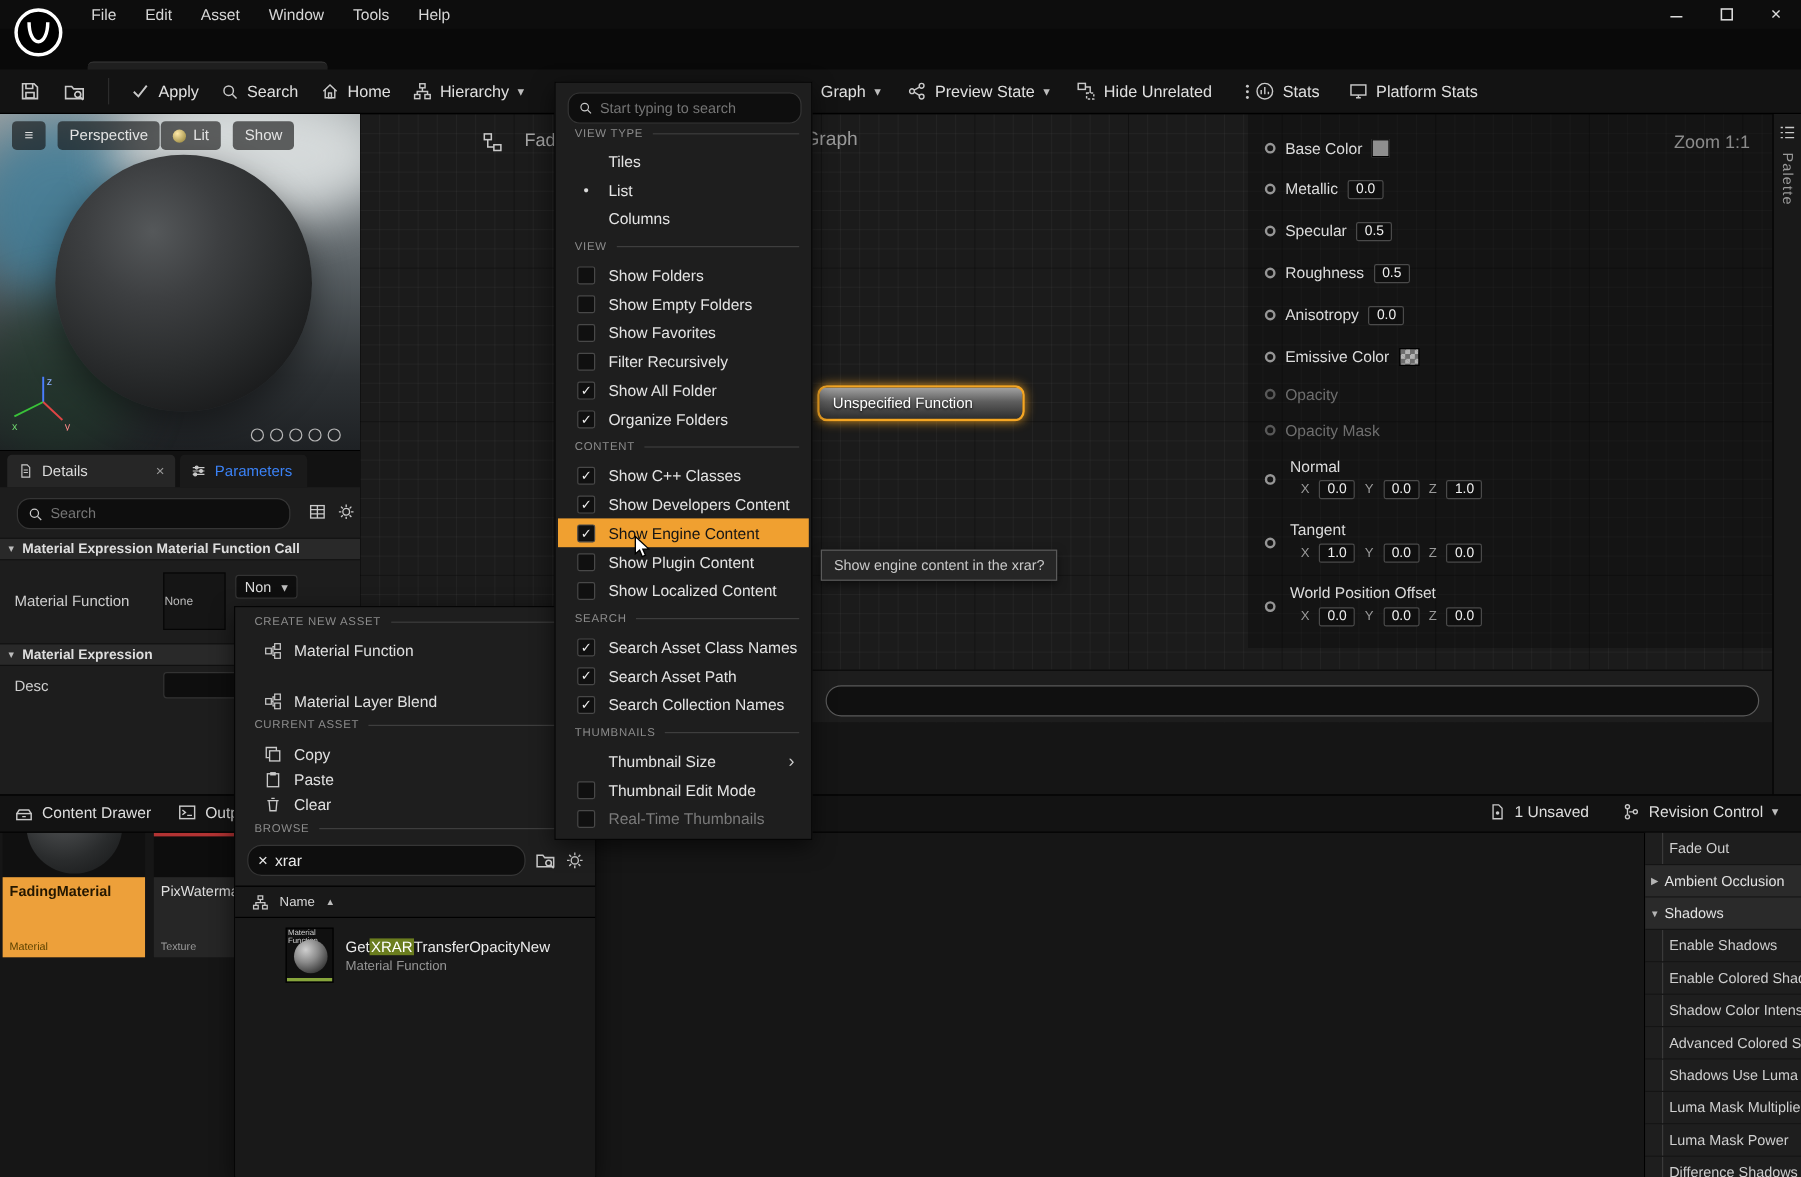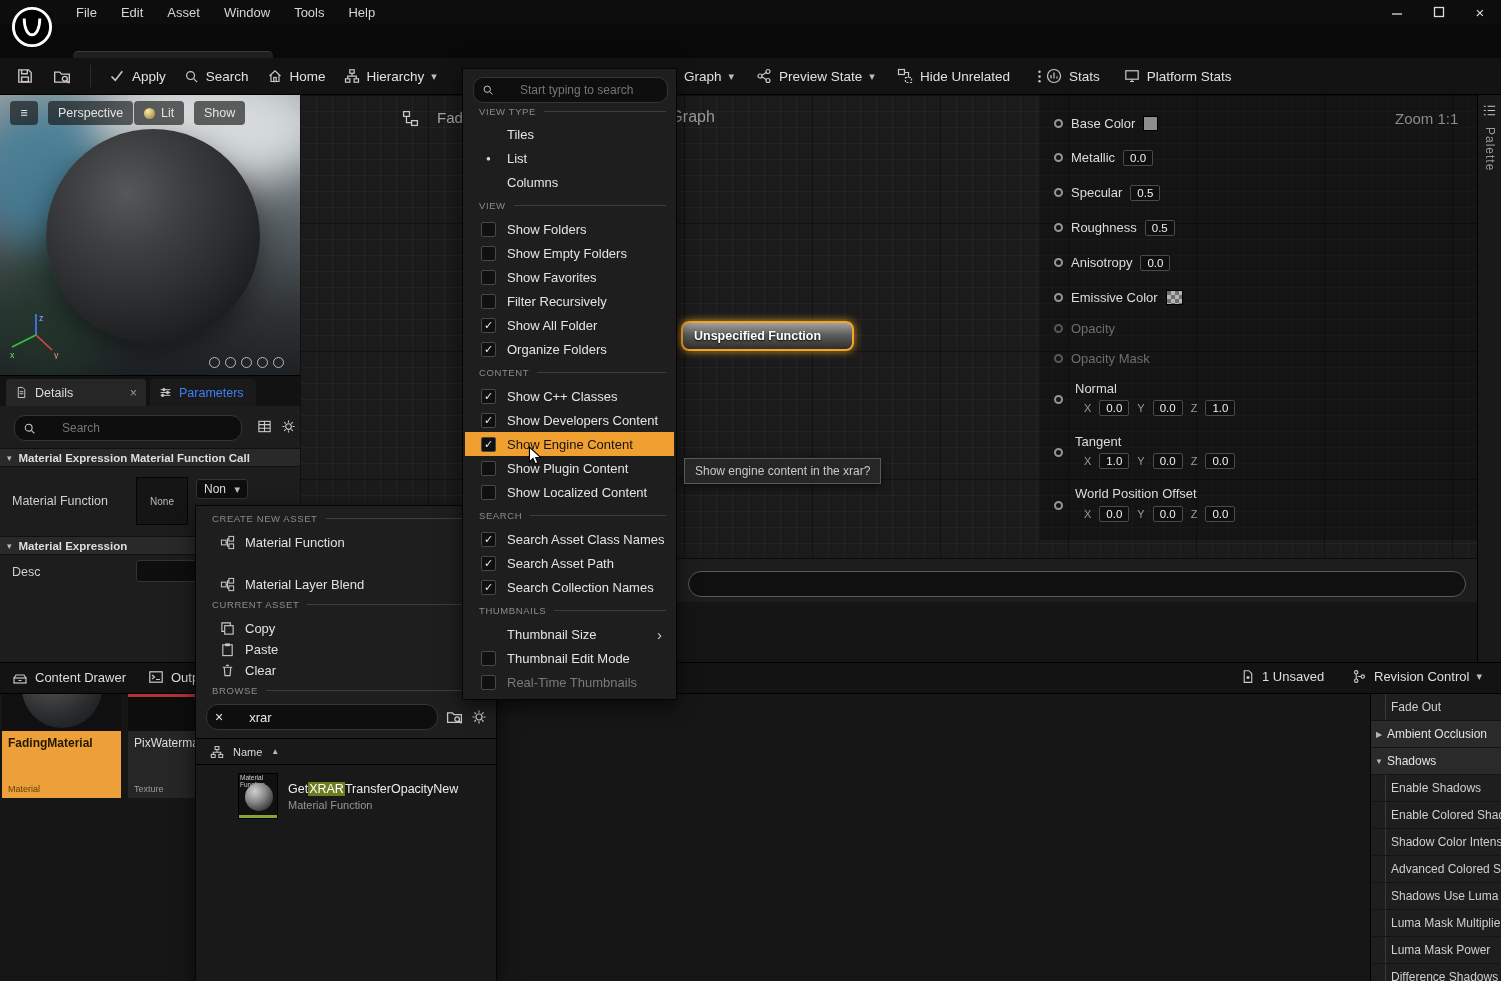--- a/index.html
+++ b/index.html
@@ -32,21 +32,21 @@
           box-shadow:0 10px 30px rgba(0,0,0,.45)}
   .vbtn{position:absolute;top:6px;height:24px;background:rgba(16,16,16,.62);border-radius:4px;
         display:flex;align-items:center;justify-content:center;gap:6px;color:#e3e3e3;font-size:12.5px;padding:0 10px}
   .shapeicons span{width:11px;height:11px;border:1.4px solid #b8b8b8;border-radius:50%;display:inline-block;margin-left:5px}
 
   
   .details{position:absolute;left:0;top:375px;width:300px;height:287px;background:#1d1d1d;border-top:1px solid #000}
   .dtabs{position:absolute;left:0;top:0;width:300px;height:30px;background:#121212}
   .dtab{position:absolute;top:3px;height:27px;display:flex;align-items:center;gap:7px;padding:0 9px;
         border-radius:4px 4px 0 0;font-size:12.5px;color:#dcdcdc}
-  .searchbox{background:#0e0e0e;border:1px solid #353535;border-radius:11px;display:flex;align-items:center;gap:24px;padding:12px 8px;color:#9a9a9a}
+  .searchbox{background:#0e0e0e;border:1px solid #353535;border-radius:11px;display:flex;align-items:center;gap:4px;padding:12px 8px;color:#9a9a9a}
   .sect{position:absolute;left:0;width:300px;height:19px;background:#292929;display:flex;align-items:center;gap:7px;
         padding-left:7px;font-size:11.5px;font-weight:bold;color:#dedede;border-top:1px solid #101010;border-bottom:1px solid #101010}
   .inbox{background:#0e0e0e;border:1px solid #333;border-radius:3px;color:#ddd;font-size:12px;display:flex;align-items:center;padding:0 7px}
 
   
   .graph{position:absolute;left:300px;top:95px;width:1201px;height:567px;background-color:#1b1b1b;
      background-image:linear-gradient(rgba(0,0,0,.5) 1px,transparent 1px),linear-gradient(90deg,rgba(0,0,0,.5) 1px,transparent 1px),
      linear-gradient(rgba(255,255,255,.035) 1px,transparent 1px),linear-gradient(90deg,rgba(255,255,255,.035) 1px,transparent 1px);
      background-size:128px 128px,128px 128px,16px 16px,16px 16px}
   .pinrow{position:absolute;display:flex;align-items:center;gap:8px;height:17px}
@@ -58,21 +58,21 @@
           padding:1px 6px;min-width:30px;text-align:center}
   .axisl{color:#9a9a9a;font-size:11px}
   .swatch{width:15px;height:15px;background:#8e8e8e;border:1px solid #000}
   .checker{width:17px;height:15px;border:1px solid #000;
     background-image:linear-gradient(45deg,#b5b5b5 25%,transparent 25%,transparent 75%,#b5b5b5 75%),
                      linear-gradient(45deg,#b5b5b5 25%,#6e6e6e 25%,#6e6e6e 75%,#b5b5b5 75%);
     background-size:8px 8px;background-position:0 0,4px 4px}
   .fnode{position:absolute;left:681px;top:321px;width:173px;height:30px;border-radius:8px;
          border:2px solid #f5a623;box-shadow:0 0 9px rgba(245,166,35,.85);
          background:linear-gradient(180deg,#a2a2a2 0%,#5e5e5e 45%,#2e2e2e 100%);
-         display:flex;align-items:center;padding-left:11px;color:#fff;font-size:12.5px;font-weight:bold;
+         display:flex;align-items:center;padding-left:11px;color:#fff;font-size:12.5px;font-weight:normal;
          text-shadow:0 1px 2px #000}
   .watermark{position:absolute;left:1192px;top:460px;font-size:46px;font-weight:bold;color:#3d3d3d;letter-spacing:2px}
 
   
   .menu{background:#1e1e1e;border:1px solid #050505;box-shadow:0 6px 18px rgba(0,0,0,.6)}
   .mh{position:absolute;left:16px;right:10px;height:12px;display:flex;align-items:center;gap:8px;
       font-size:9.5px;color:#8c8c8c;letter-spacing:.6px;white-space:nowrap}
   .mh::after{content:"";flex:1;height:1px;background:#3e3e3e}
   .vitem{position:absolute;left:2px;right:2px;height:24px;display:flex;align-items:center;gap:11px;
          padding-left:16px;font-size:13px;color:#e4e4e4}
@@ -586,21 +586,21 @@
         <svg width="15" height="15">
           <use href="#s-gear"></use>
         </svg>
       </span>
 
     <div class="sect" style="top:72px">
       <span style="font-size:9px;color:#bdbdbd">▾</span>
       <span>Material Expression Material Function Call</span>
     </div>
     <span class="abs" style="left:12px;top:118px;font-size:12.5px;color:#cfcfcf">Material Function</span>
-    <div class="abs" style="left:136px;top:101px;width:52px;height:48px;background:#151515;border:1px solid #050505;display:flex;align-items:center;justify-content:center;font-size:10px;color:#b9b9b9">
+    <div class="abs" style="left:136px;top:101px;width:52px;height:48px;background:#151515;border:1px solid #050505;display:flex;align-items:center;justify-content:flex-start;font-size:10px;color:#b9b9b9">
         <span>None</span>
       </div>
     <div class="inbox abs" style="left:196px;top:103px;width:52px;height:20px;justify-content:space-between">
       <span>Non</span>
         <span class="caret">▾</span>
     </div>
 
     <div class="sect" style="top:160px">
       <span style="font-size:9px;color:#bdbdbd">▾</span>
       <span>Material Expression</span>

